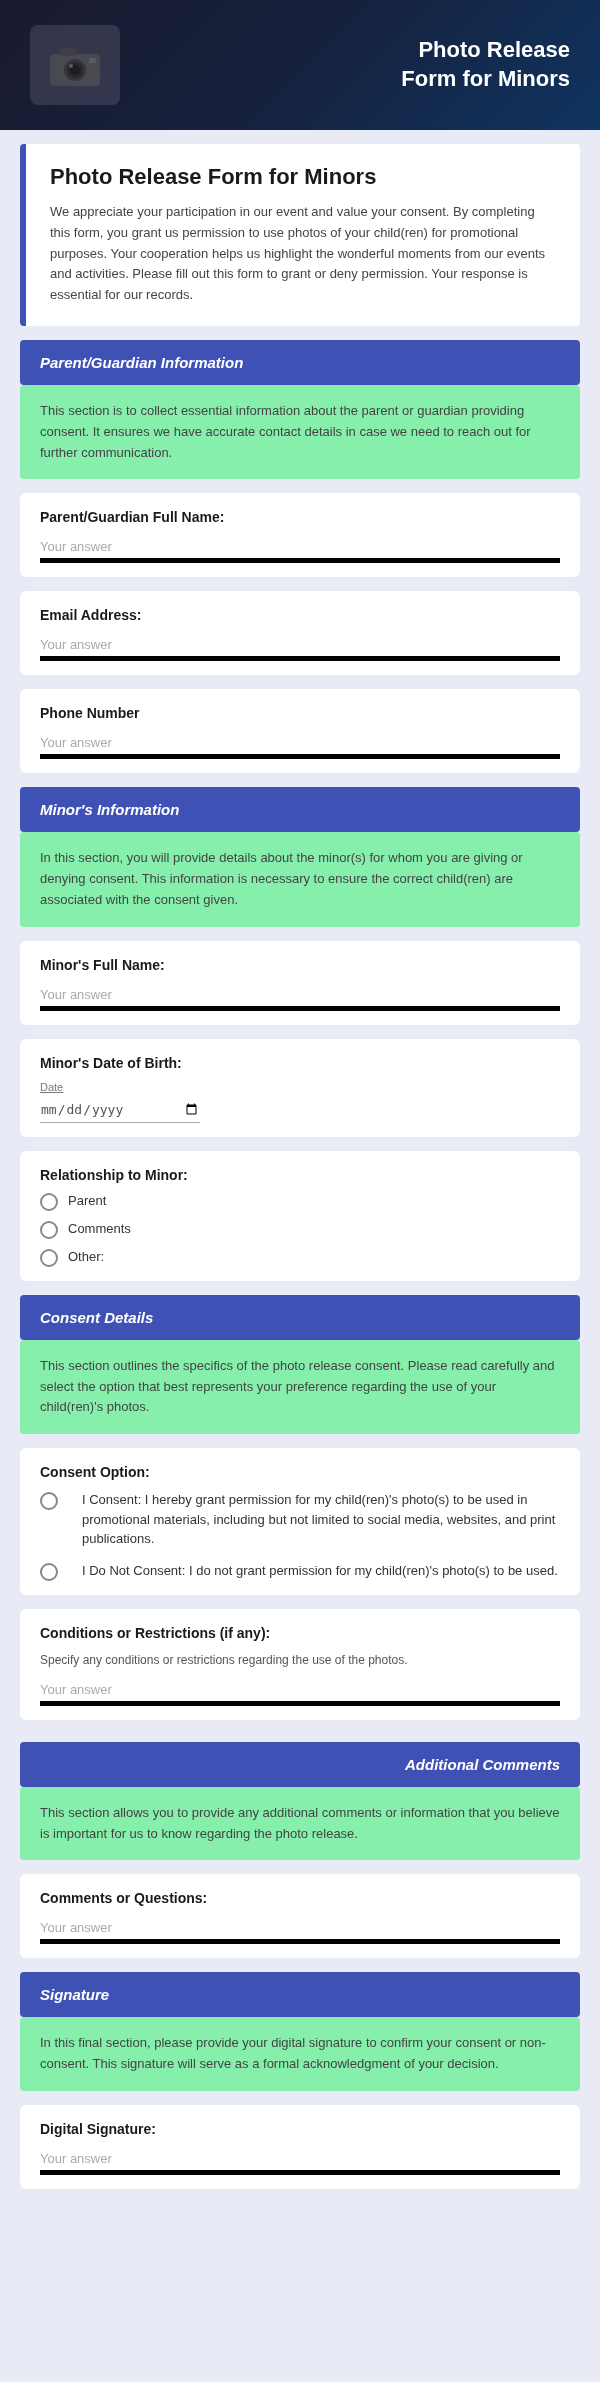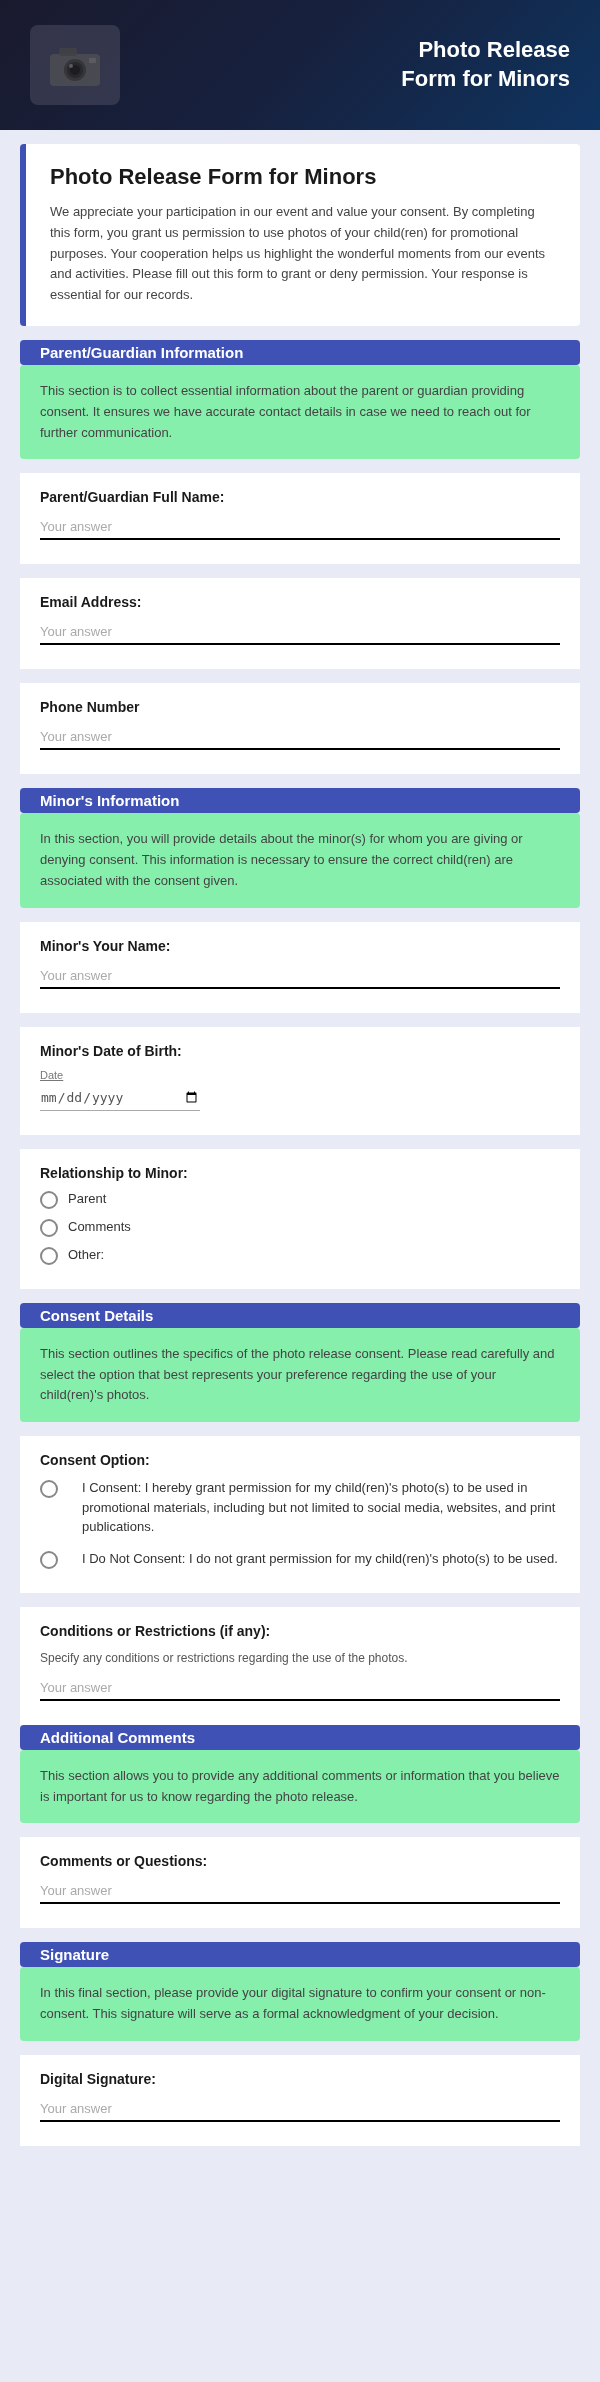--- a/index.html
+++ b/index.html
@@ -62,57 +62,58 @@
       margin-bottom: 12px;
     }
     .form-description {
       font-size: 13px;
       color: #444;
       line-height: 1.6;
     }
     .section-header-card {
       background: #3f51b5;
       border-radius: 4px;
-      padding: 4px 20px;
+      padding: 14px 20px;
       margin-bottom: 0;
       margin-top: 14px;
+      font-style: italic;
     }
     .section-header-title {
       color: white;
       font-size: 15px;
       font-weight: bold;
     }
     .section-description-card {
       background: #86efac;
       border-radius: 4px;
       padding: 16px 20px;
       margin-bottom: 0;
       border-top: none;
     }
     .section-description-text {
       font-size: 13px;
       color: #444;
       line-height: 1.6;
     }
     .question-card {
       background: white;
-      border-radius: 0;
-      padding: 16px 20px 24px 20px;
+      border-radius: 6px;
+      padding: 16px 20px 14px 20px;
       margin-top: 14px;
     }
     .question-label {
       font-size: 14px;
       font-weight: bold;
       color: #1a1a1a;
       margin-bottom: 10px;
     }
     .text-input {
       width: 100%;
       border: none;
-      border-bottom: 2px solid #000000;
+      border-bottom: 5px solid #000000;
       outline: none;
       font-size: 13px;
       color: #a16207;
       padding: 4px 0;
       background: transparent;
     }
     .text-input::placeholder {
       color: #aaa;
     }
     .date-input-area {
@@ -225,21 +226,21 @@
   </div>
 
   <div class="section-header-card" style="margin-top:14px;">
     <div class="section-header-title">Minor's Information</div>
   </div>
   <div class="section-description-card">
     <div class="section-description-text">In this section, you will provide details about the minor(s) for whom you are giving or denying consent. This information is necessary to ensure the correct child(ren) are associated with the consent given.</div>
   </div>
 
   <div class="question-card">
-    <div class="question-label">Minor's Your Name:</div>
+    <div class="question-label">Minor's Full Name:</div>
     <input class="text-input" type="text" placeholder="Your answer" style="">
   </div>
 
   <div class="question-card">
     <div class="question-label">Minor's Date of Birth:</div>
     <div class="date-input-area">
       <span class="date-label-small">Date</span>
       <input class="date-input" type="date" style="">
     </div>
   </div>
@@ -282,21 +283,21 @@
       </label>
     </div>
   </div>
 
   <div class="question-card">
     <div class="question-label">Conditions or Restrictions (if any):</div>
     <div class="section-description-text" style="margin-bottom:8px;font-size:12px;color:#555;">Specify any conditions or restrictions regarding the use of the photos.</div>
     <input class="text-input" type="text" placeholder="Your answer" style="">
   </div>
 
-  <div class="section-header-card" style="margin-top:0;">
+  <div class="section-header-card" style="margin-top:22px;text-align:right;">
     <div class="section-header-title">Additional Comments</div>
   </div>
   <div class="section-description-card">
     <div class="section-description-text">This section allows you to provide any additional comments or information that you believe is important for us to know regarding the photo release.</div>
   </div>
 
   <div class="question-card">
     <div class="question-label">Comments or Questions:</div>
     <input class="text-input" type="text" placeholder="Your answer" style="">
   </div>

